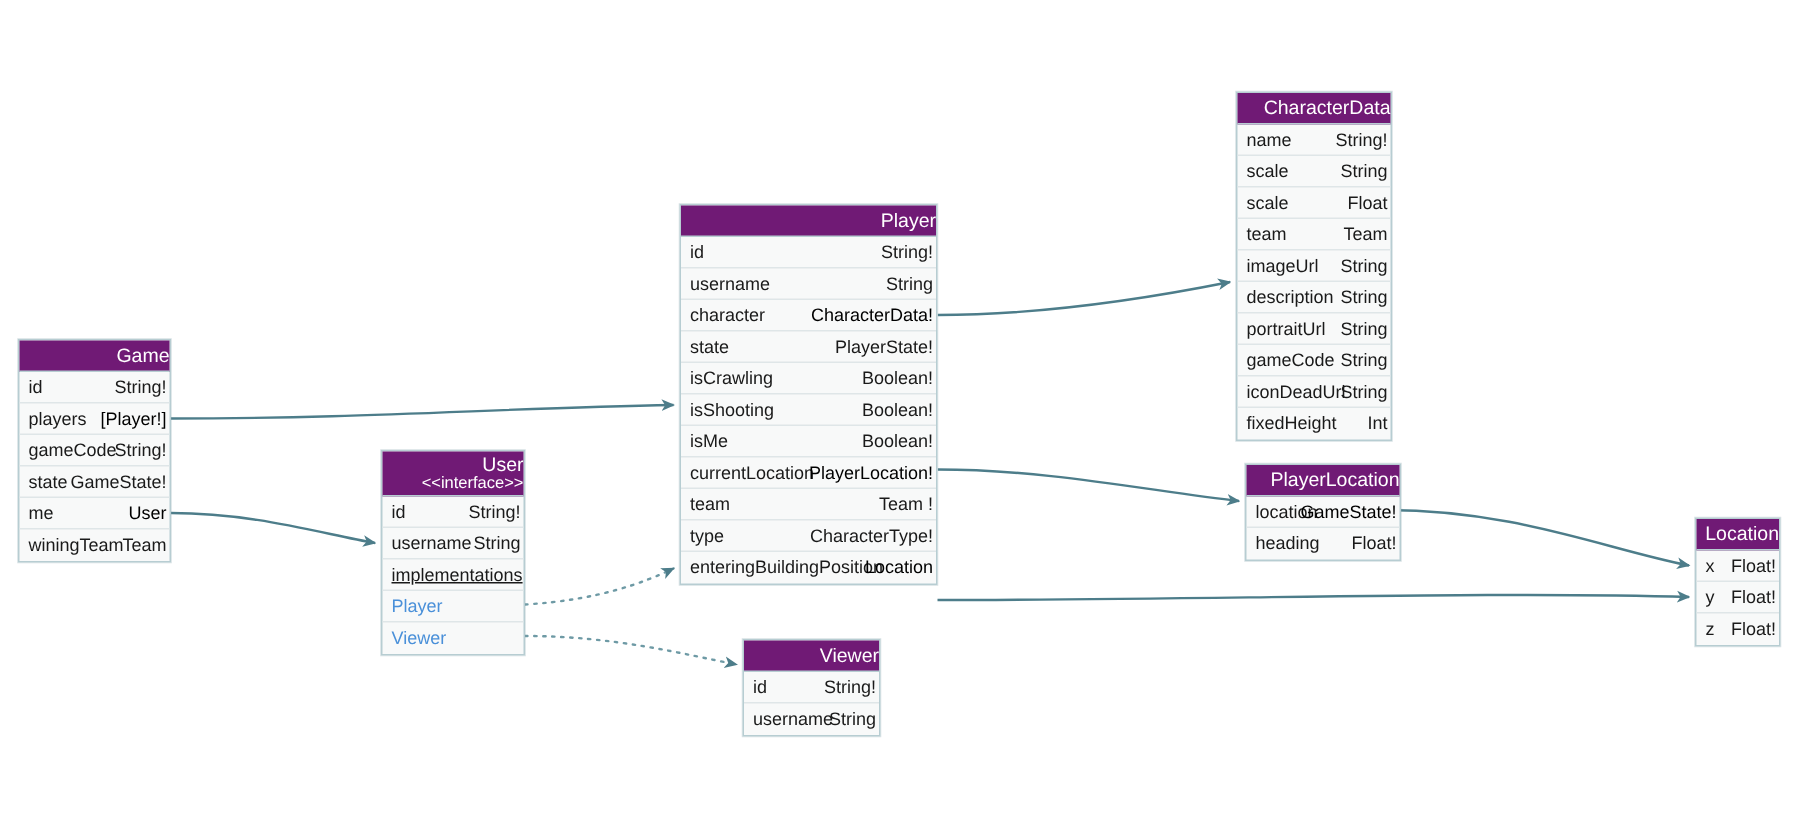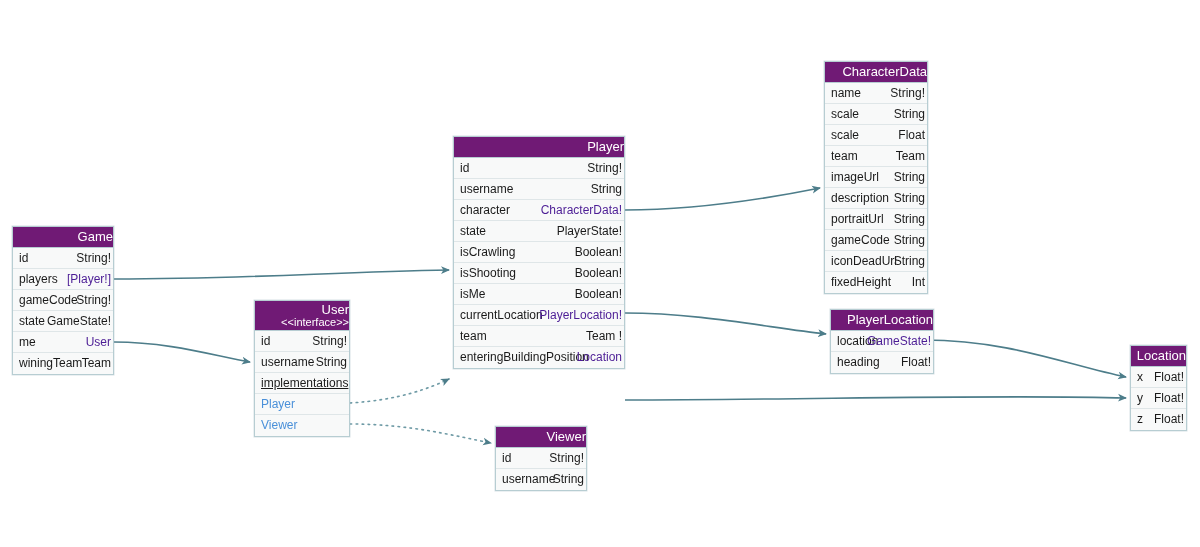--- a/index.html
+++ b/index.html
@@ -75,21 +75,21 @@
     left: 6px;
     top: 0;
   }
   .row .ftype {
     position: absolute;
     right: 2px;
     top: 0;
     text-align: center;
   }
   .row .ftype.link, .row .fname.link {
-    color: #4c1d95;
+    color: #000000;
   }
   .row.center {
     text-align: center;
   }
   .row.center .fname {
     position: static;
     display: block;
     text-align: center;
   }
   .row.impl .fname {
@@ -216,20 +216,24 @@
     </div>
     <div class="row">
       <span class="fname">currentLocation</span>
       <span class="ftype link">PlayerLocation!</span>
     </div>
     <div class="row">
       <span class="fname">team</span>
       <span class="ftype">Team !</span>
     </div>
     <div class="row">
+      <span class="fname">type</span>
+      <span class="ftype">CharacterType!</span>
+    </div>
+    <div class="row">
       <span class="fname">enteringBuildingPosition</span>
       <span class="ftype link">Location</span>
     </div>
   </div>
 
   <div class="entity" style="left:495px; top:426px; width:92px;">
     <div class="entity-header">Viewer</div>
     <div class="row">
       <span class="fname">id</span>
       <span class="ftype">String!</span>

